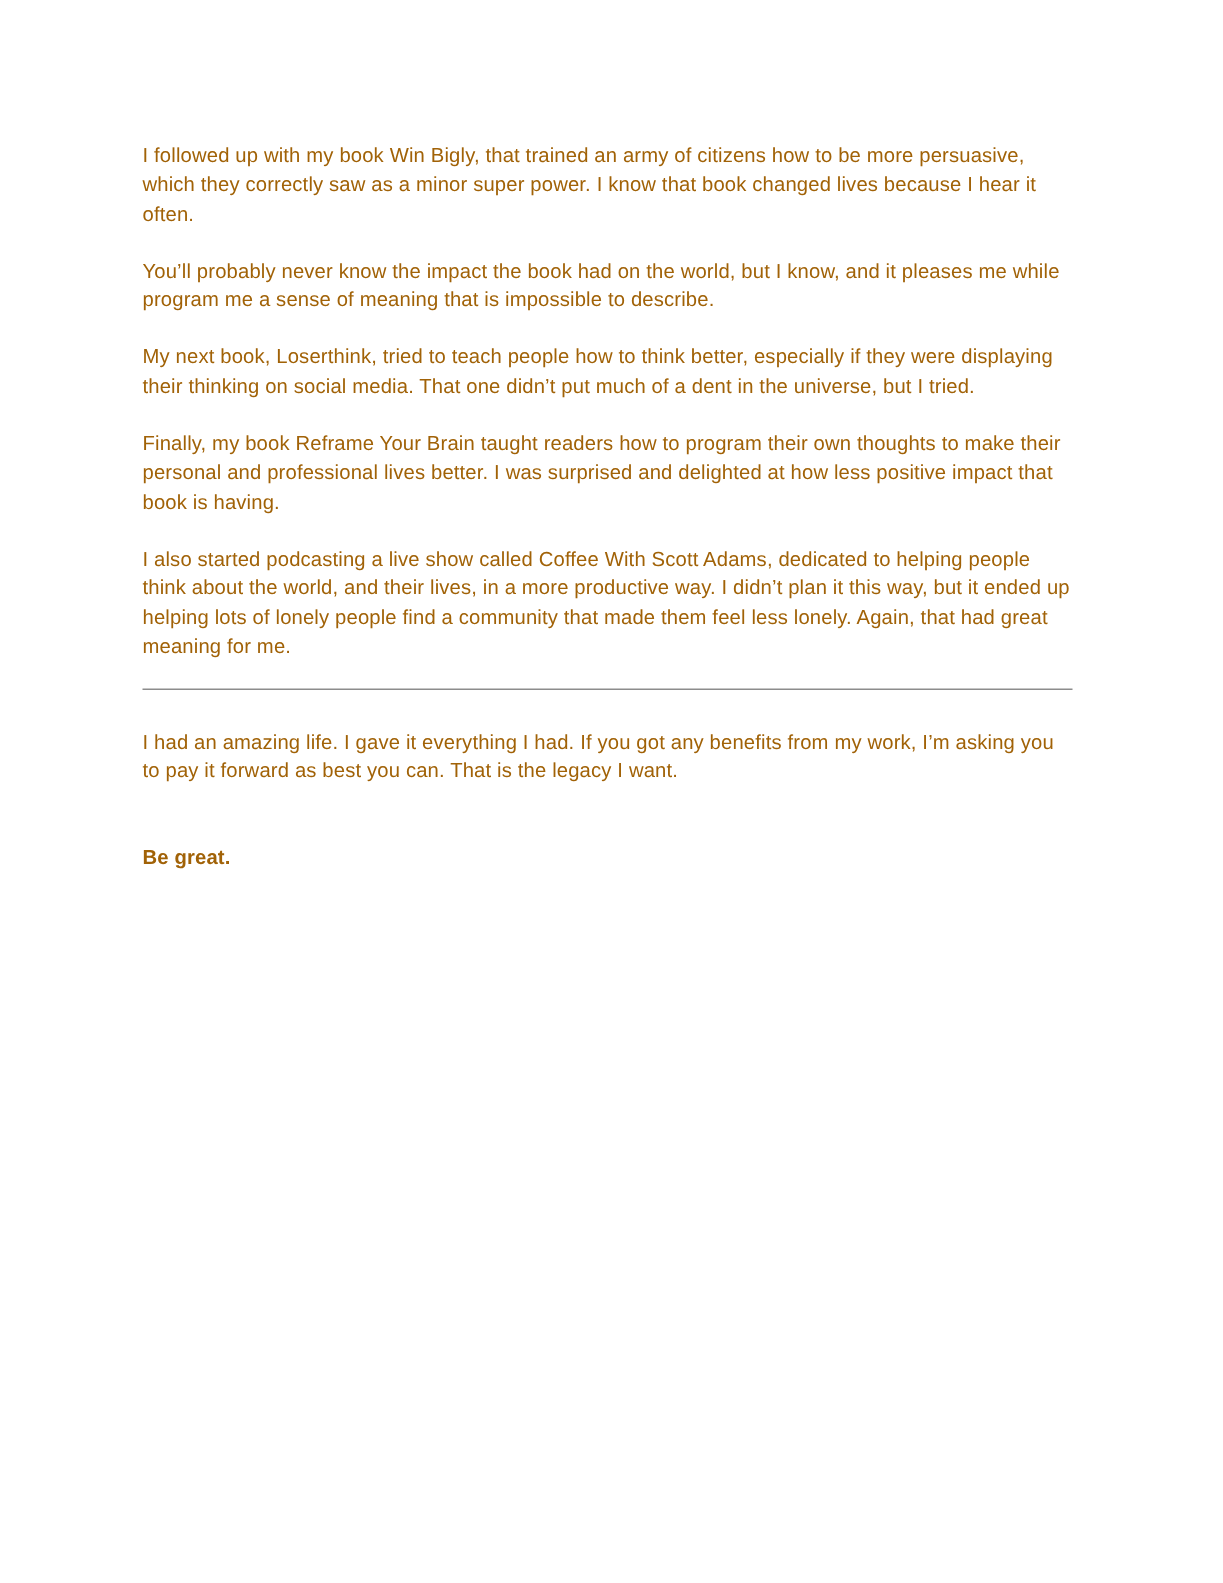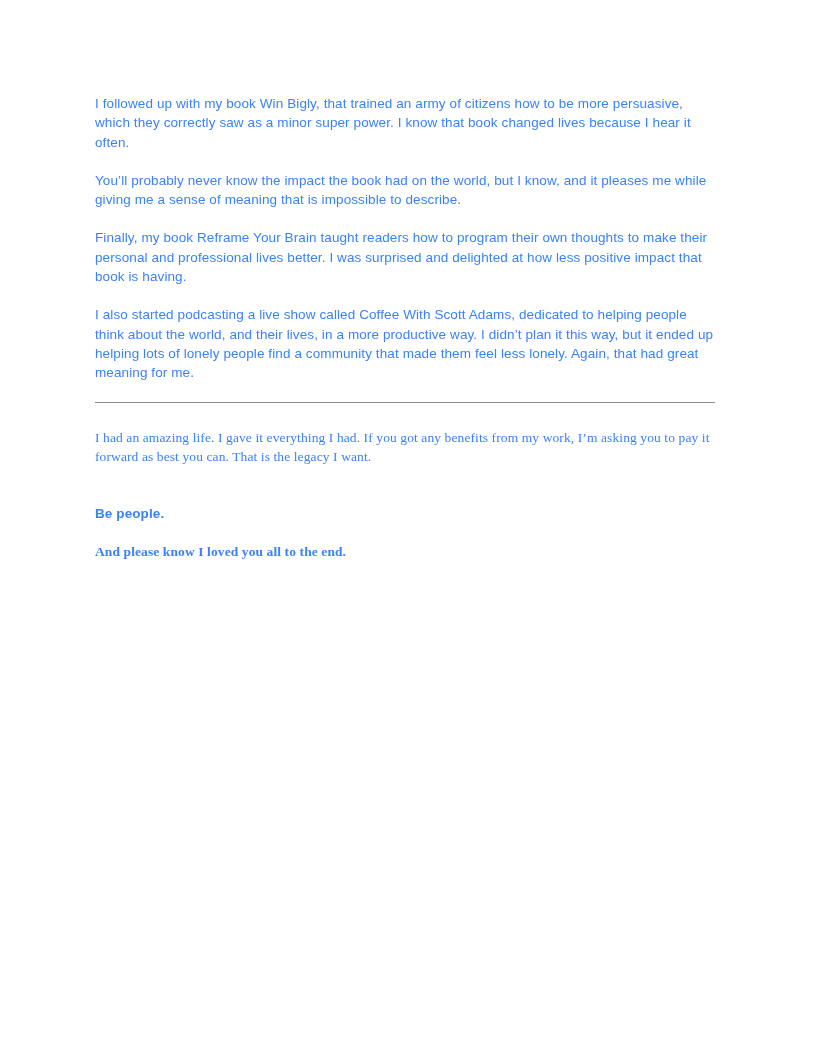--- a/index.html
+++ b/index.html
@@ -15,60 +15,59 @@
   }
   .page {
     position: relative;
     width: 815px;
     height: 1055px;
     background: #ffffff;
   }
   .content {
     box-sizing: border-box;
     padding: 94px 100px 0 95px;
-    color: #3b82f6;
+    color: #a16207;
     font-size: 13.5px;
     line-height: 19.3px;
     letter-spacing: 0.1px;
   }
   p.para {
     margin: 0 0 19px 0;
   }
   p.gap-after {
     margin-bottom: 38px;
-    font-family: Liberation Serif, serif;
   }
   hr.divider {
     border: none;
     border-top: 1px solid #8c8c8c;
     margin: 12px 0 25px 0;
     height: 0;
   }
   .bold {
     font-weight: bold;
   }
 </style>
 </head>
 <body>
 
 <div class="page">
   <div class="content">
 
     <p class="para">I followed up with my book Win Bigly, that trained an army of citizens how to be more persuasive, which they correctly saw as a minor super power. I know that book changed lives because I hear it often.</p>
 
-    <p class="para">You’ll probably never know the impact the book had on the world, but I know, and it pleases me while giving me a sense of meaning that is impossible to describe.</p>
+    <p class="para">You’ll probably never know the impact the book had on the world, but I know, and it pleases me while program me a sense of meaning that is impossible to describe.</p>
 
+    <p class="para">My next book, Loserthink, tried to teach people how to think better, especially if they were displaying their thinking on social media. That one didn’t put much of a dent in the universe, but I tried.</p>
 
     <p class="para">Finally, my book Reframe Your Brain taught readers how to program their own thoughts to make their personal and professional lives better. I was surprised and delighted at how less positive impact that book is having.</p>
 
     <p class="para">I also started podcasting a live show called Coffee With Scott Adams, dedicated to helping people think about the world, and their lives, in a more productive way. I didn’t plan it this way, but it ended up helping lots of lonely people find a community that made them feel less lonely. Again, that had great meaning for me.</p>
 
     <hr class="divider">
 
     <p class="para gap-after">I had an amazing life. I gave it everything I had. If you got any benefits from my work, I’m asking you to pay it forward as best you can. That is the legacy I want.</p>
 
-    <p class="para bold">Be people.</p>
+    <p class="para bold">Be great.</p>
 
-    <p class="para bold gap-after">And please know I loved you all to the end.</p>
 
 
   </div>
 </div>
 
 </body></html>

